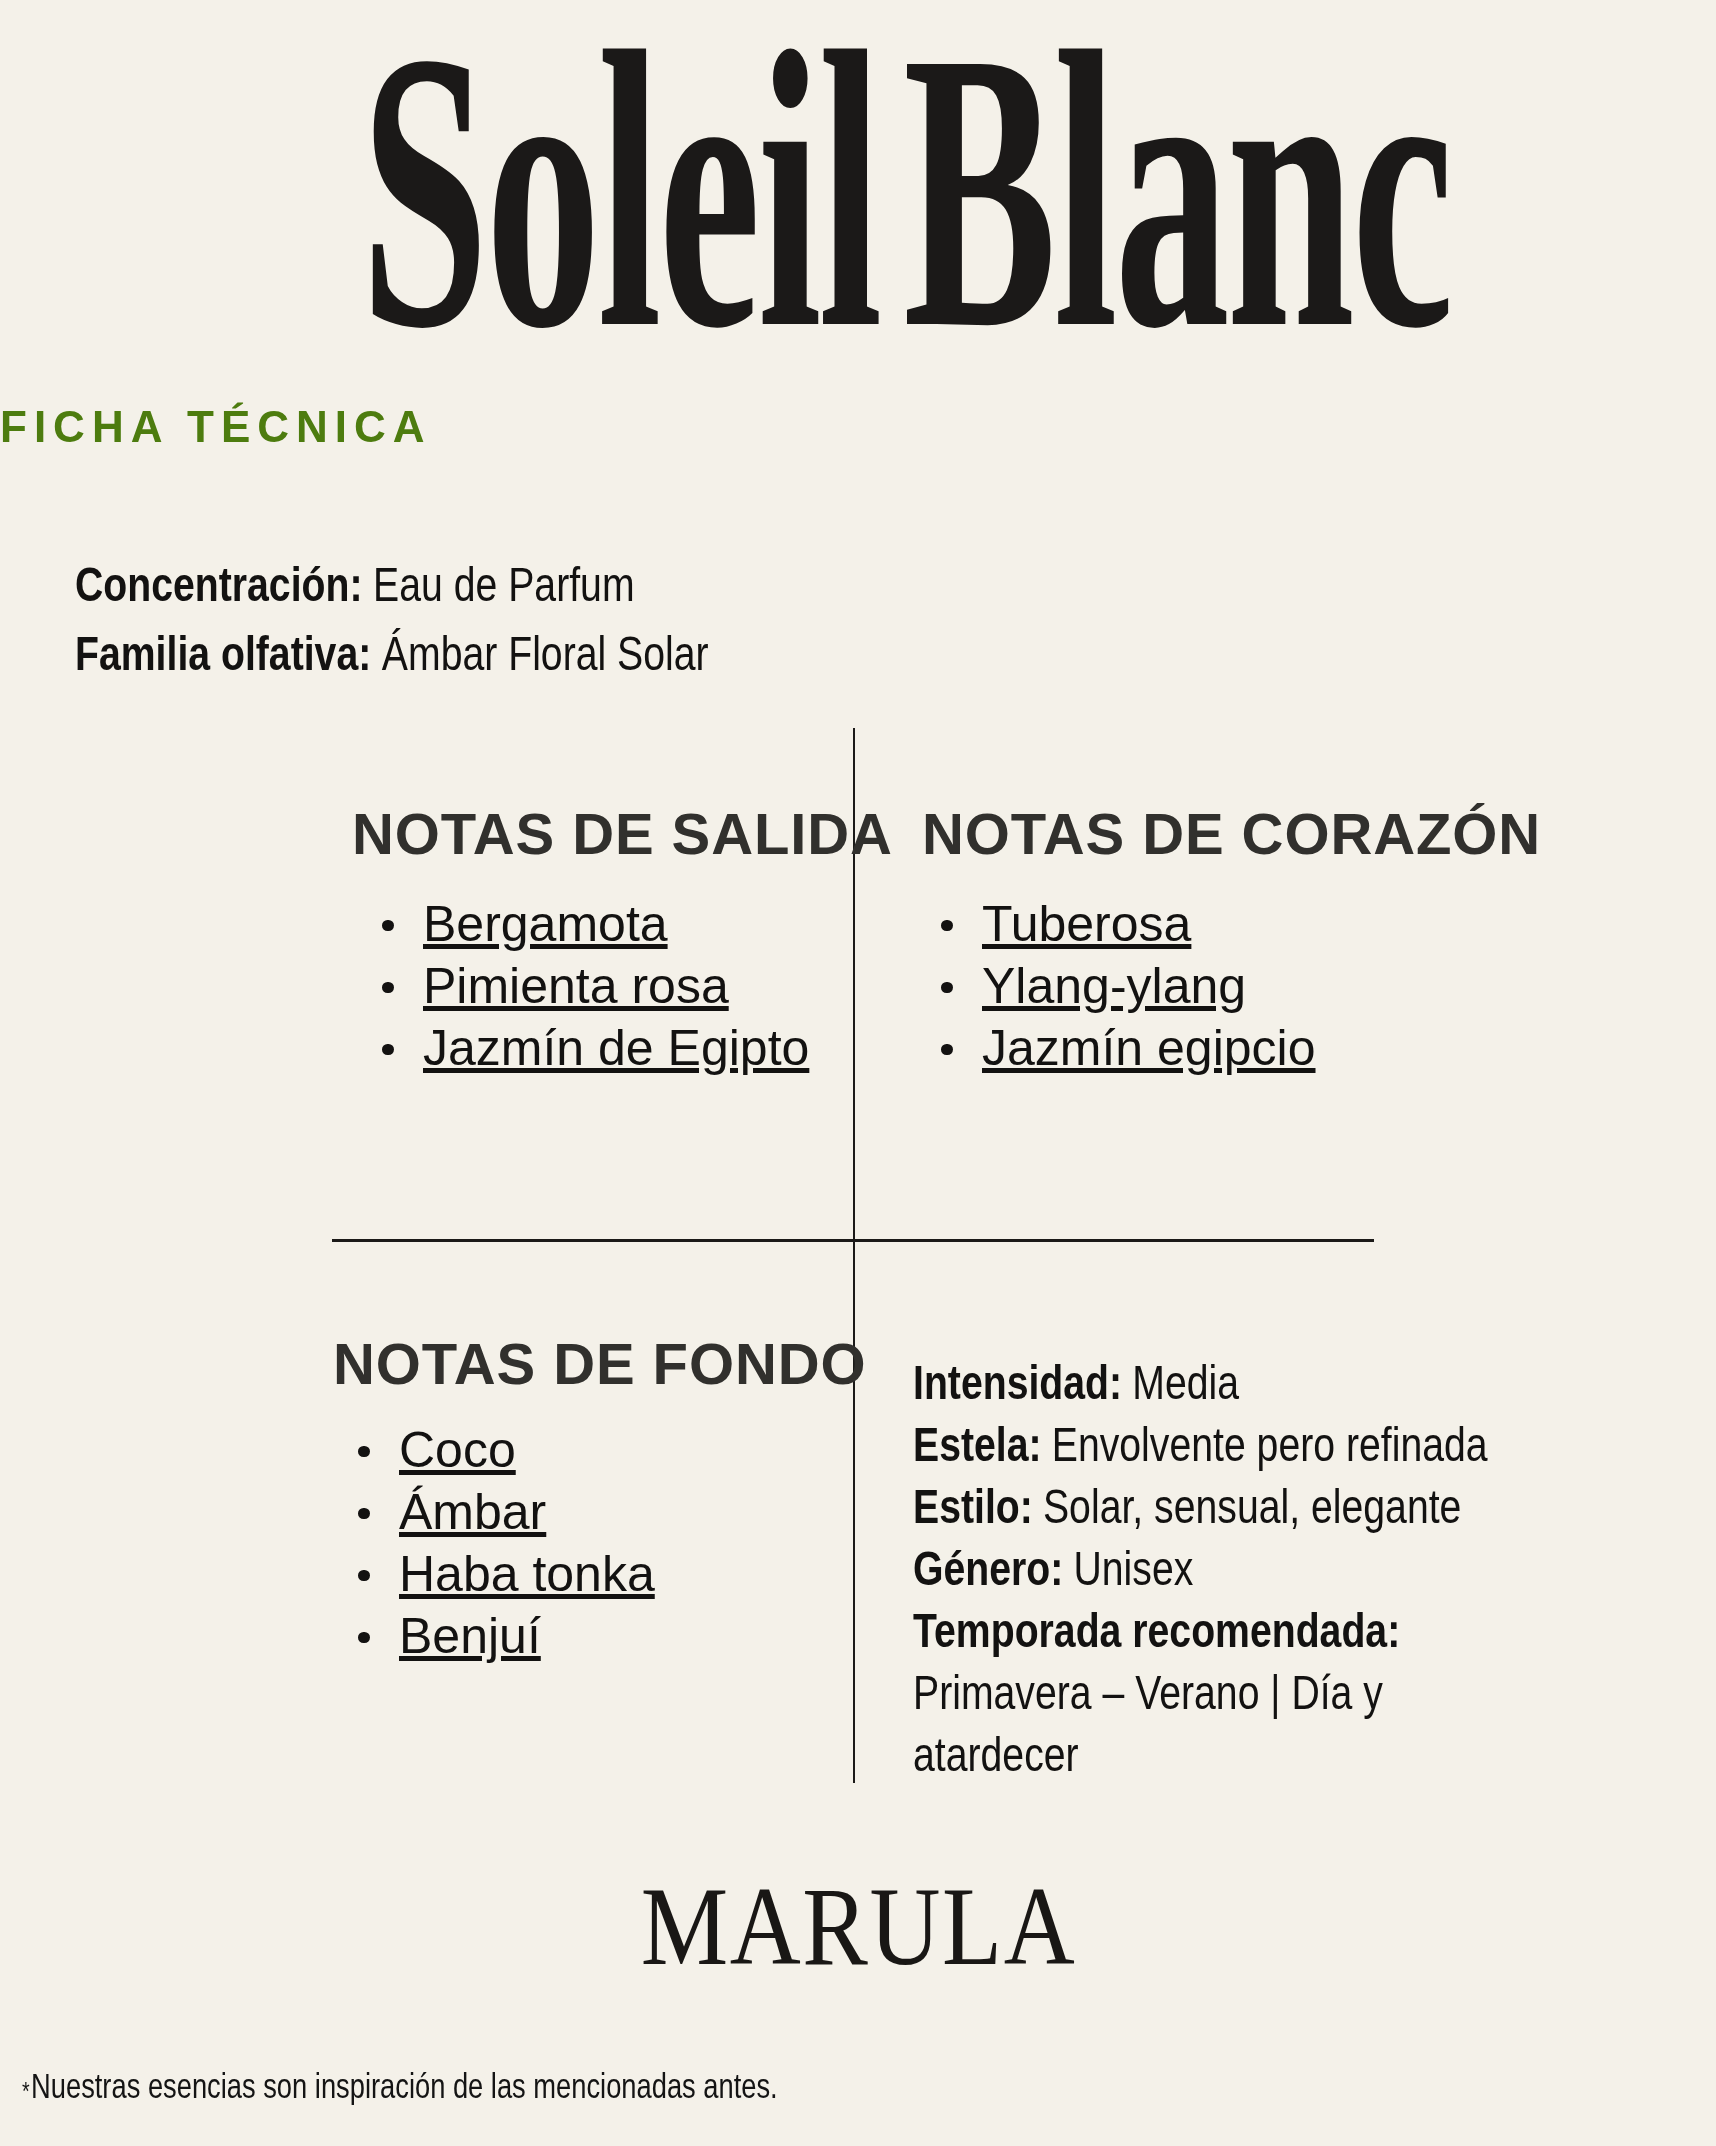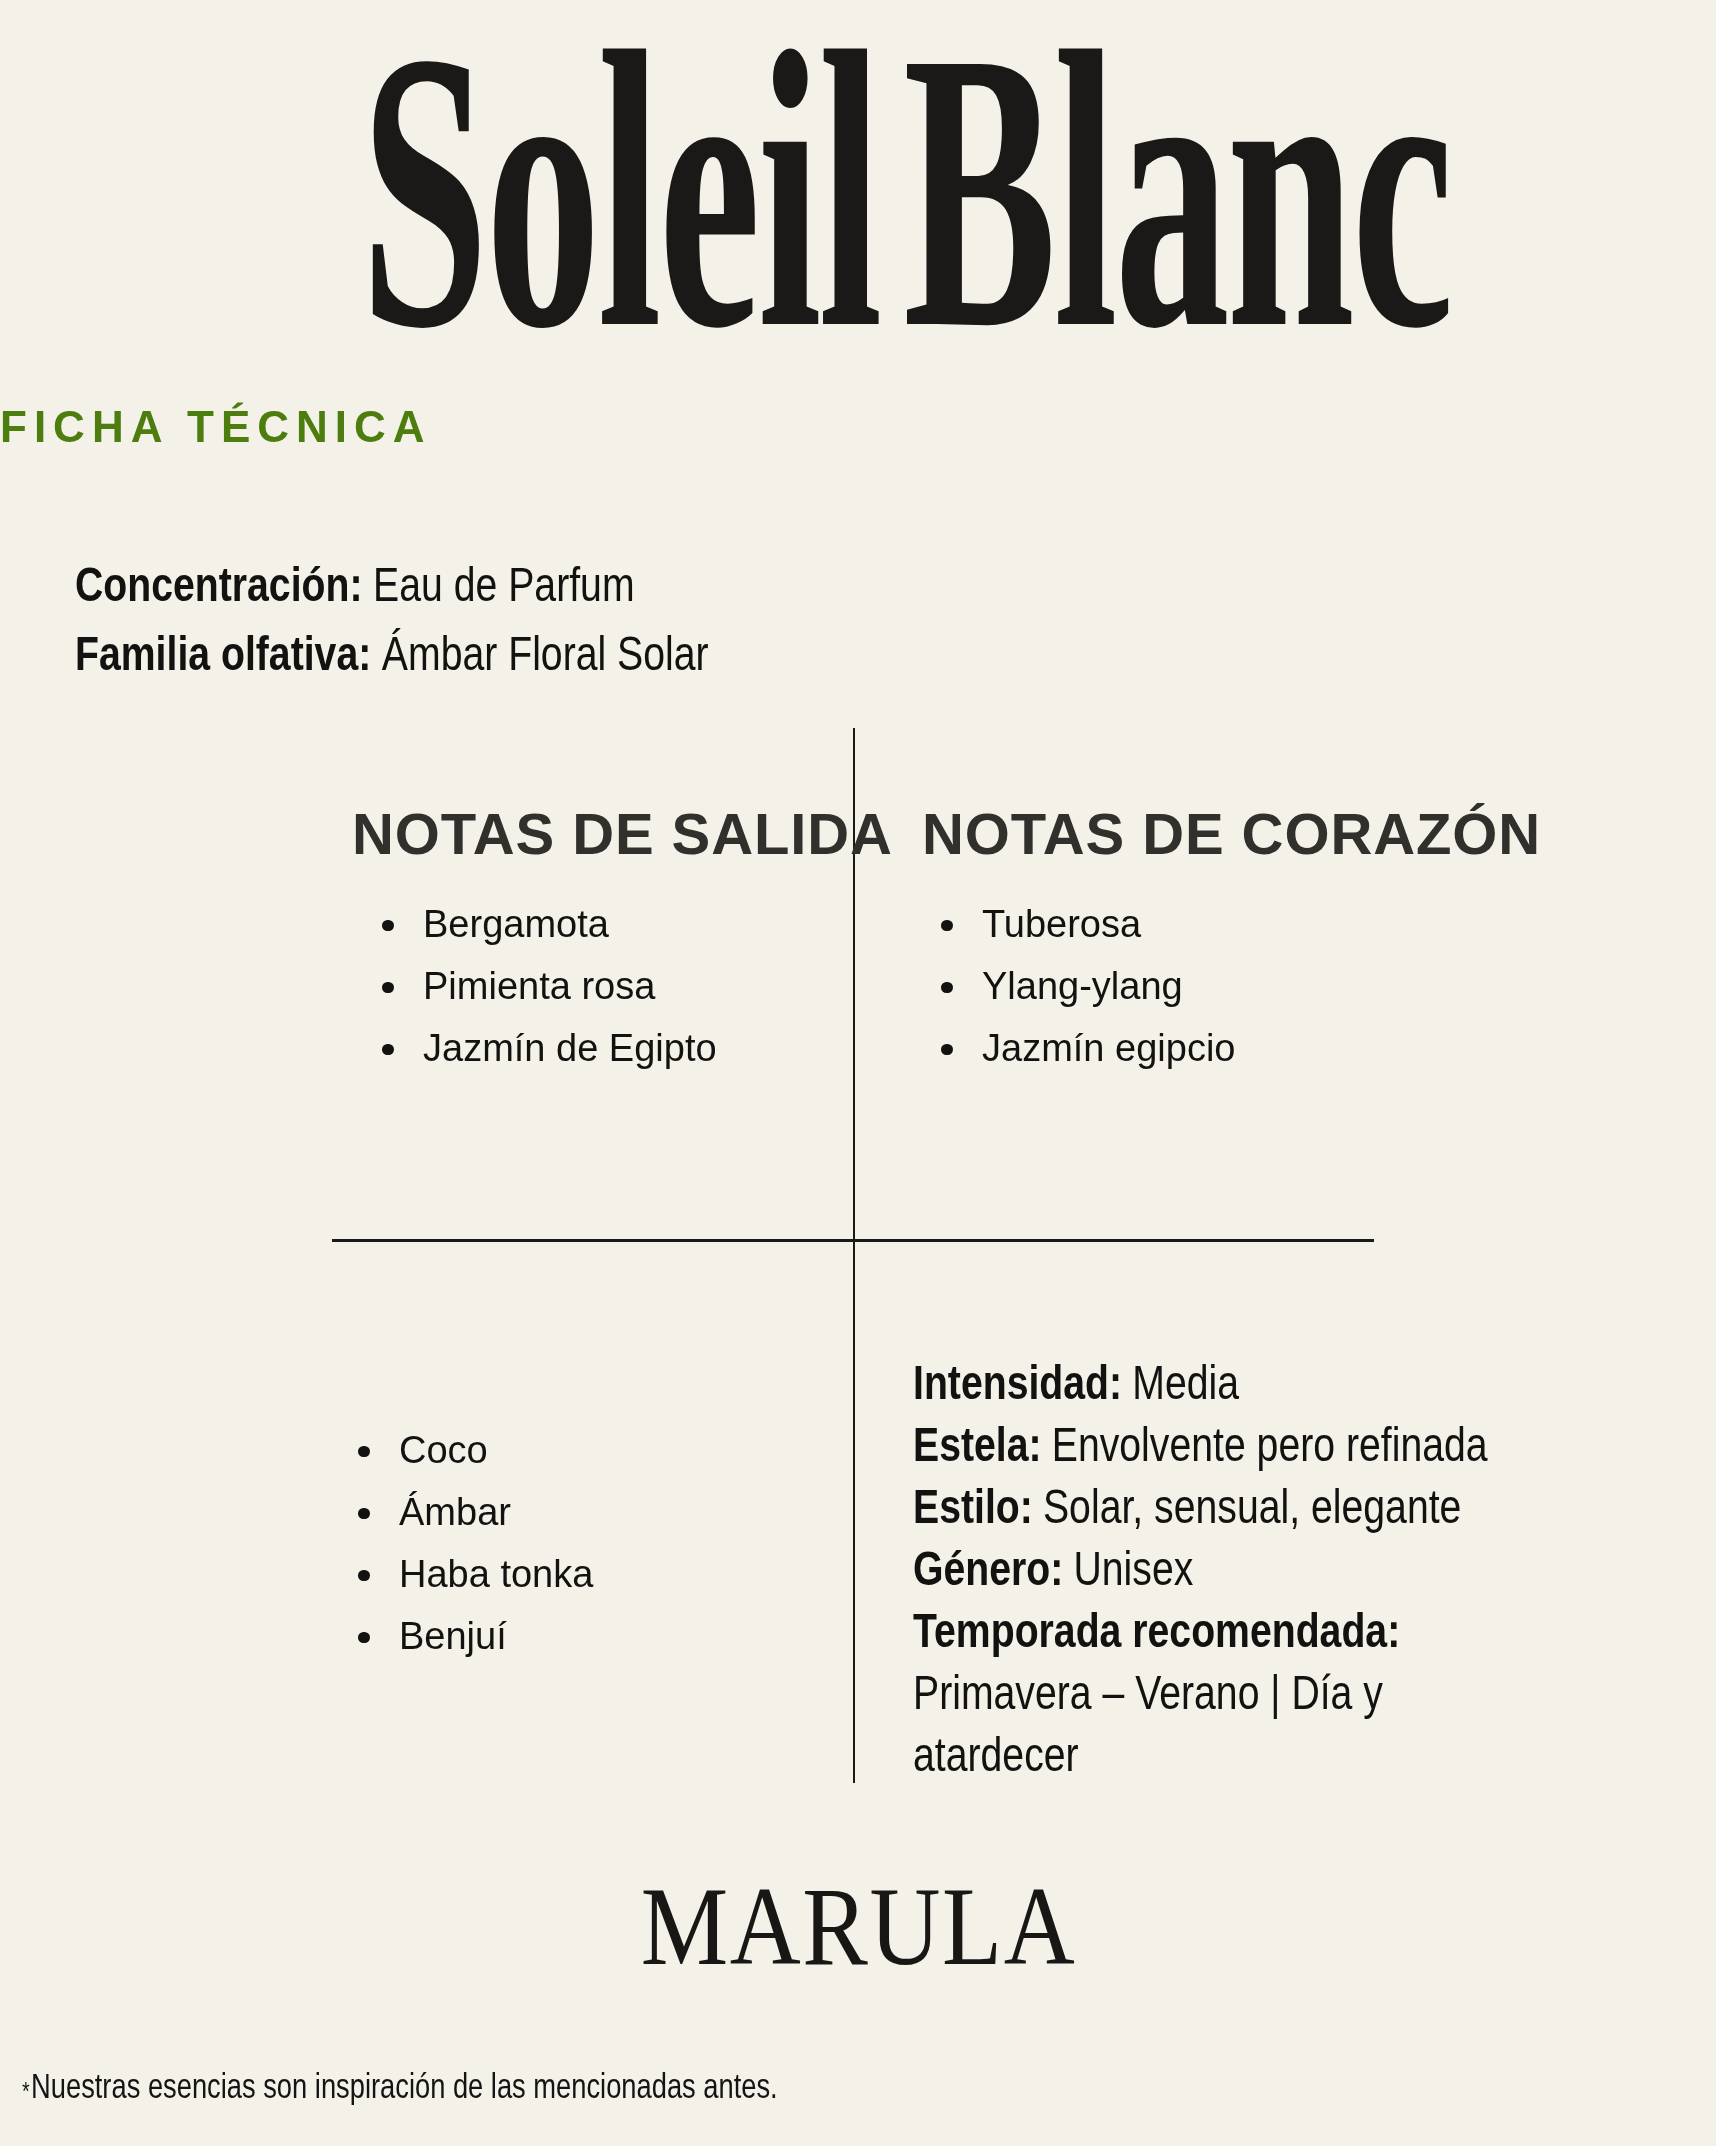--- a/index.html
+++ b/index.html
@@ -33,21 +33,21 @@
   .sec-heading{
     position:absolute;font-size:58px;font-weight:bold;letter-spacing:0.9px;
     line-height:1;color:#31302d;white-space:nowrap;
   }
   .h-salida{left:352px;top:805px;}
   .h-corazon{left:922px;top:805px;}
   .h-fondo{left:333px;top:1335px;}
   
   ul.notes{
     position:absolute;list-style:none;margin:0;padding:0;
-    font-size:38px;line-height:62px;color:#131211;
+    font-size:50px;line-height:62px;color:#131211;text-decoration:underline;
   }
   .list-salida{left:382px;top:893px;}
   .list-corazon{left:941px;top:893px;}
   .list-fondo{left:358px;top:1419px;}
   ul.notes li{position:relative;padding-left:41px;white-space:nowrap;}
   .dot{
     position:absolute;left:0;top:26.5px;width:11.5px;height:11.5px;border-radius:50%;
     background:#131211;display:inline-block;
   }
   
@@ -107,20 +107,21 @@
     <li><span class="dot"></span><span>Jazmín de Egipto</span></li>
   </ul>
 
   <div class="sec-heading h-corazon">NOTAS DE CORAZÓN</div>
   <ul class="notes list-corazon">
     <li><span class="dot"></span><span>Tuberosa</span></li>
     <li><span class="dot"></span><span>Ylang-ylang</span></li>
     <li><span class="dot"></span><span>Jazmín egipcio</span></li>
   </ul>
 
+  <div class="sec-heading h-fondo">NOTAS DE FONDO</div>
   <ul class="notes list-fondo">
     <li><span class="dot"></span><span>Coco</span></li>
     <li><span class="dot"></span><span>Ámbar</span></li>
     <li><span class="dot"></span><span>Haba tonka</span></li>
     <li><span class="dot"></span><span>Benjuí</span></li>
   </ul>
 
   <div class="details">
     <div class="detail-row">
       <span class="detail-label">Intensidad:</span><span class="detail-val">Media</span>

